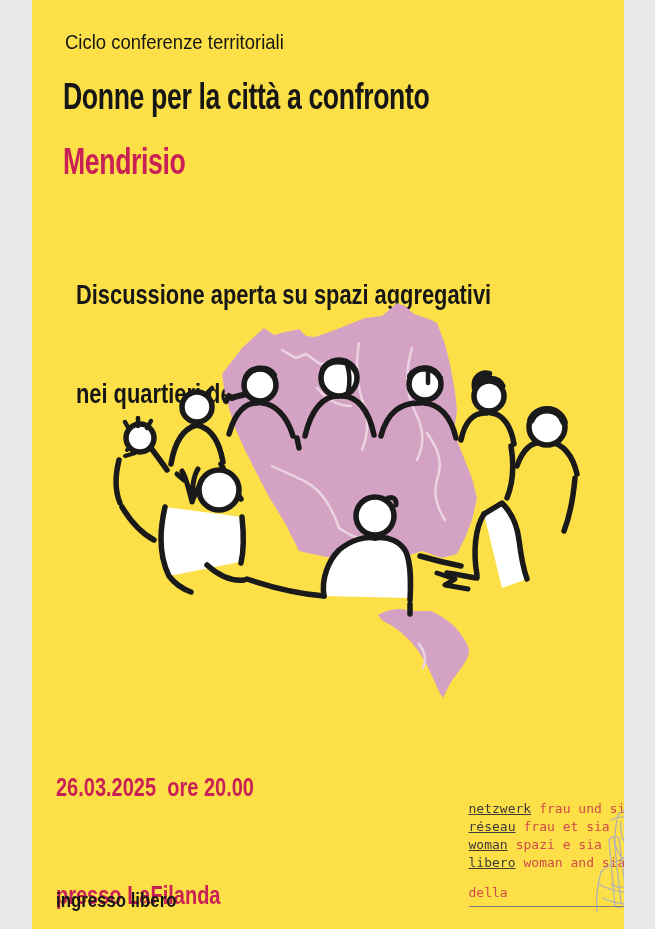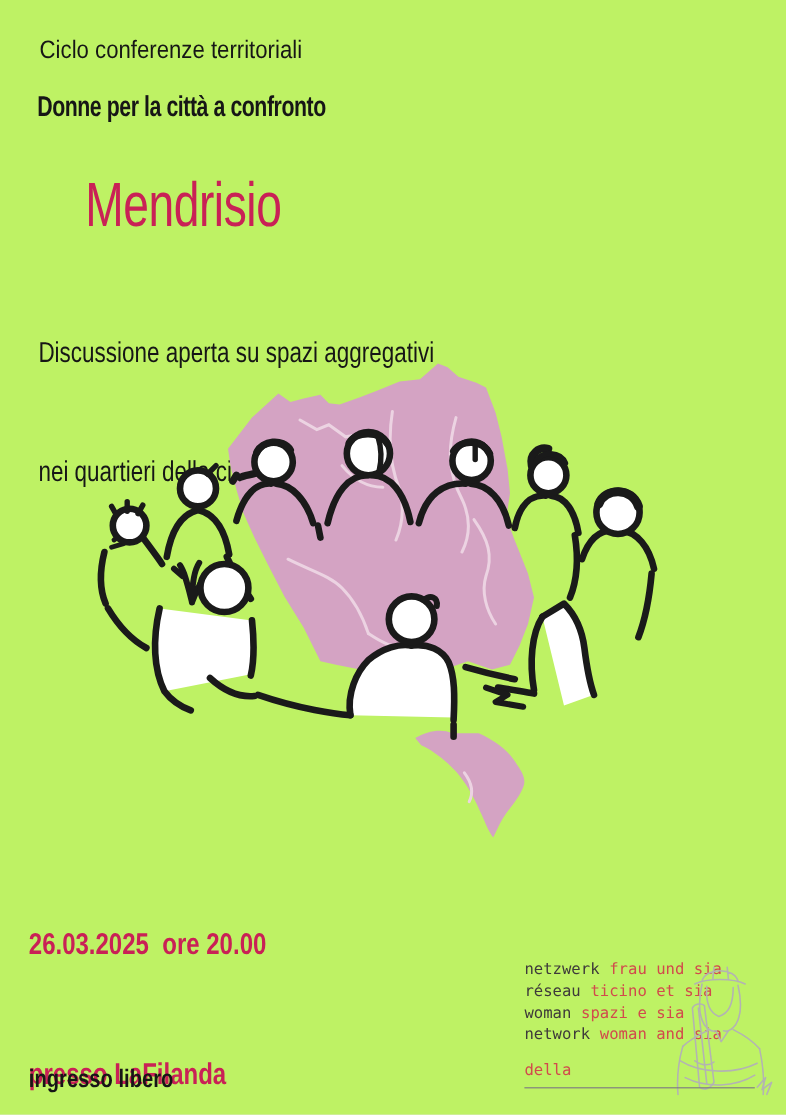--- a/index.html
+++ b/index.html
@@ -1,44 +1,44 @@
 <!DOCTYPE html>
 <html><head>
 <meta charset="utf-8">
 <style>
   html,body { margin:0; padding:0; background:#e8e8e8; }
   .page {
-    position:relative; width:655px; height:929px; margin:0 auto;
-    background:#bef264; overflow:hidden;
+    position:relative; width:592px; height:929px; margin:0 auto;
+    background:#fde047; overflow:hidden;
     font-family:"Liberation Sans", sans-serif; color:#161616;
   }
   .abs { position:absolute; }
   .cond { transform-origin:0 0; display:inline-block; white-space:pre; }
 
   .kicker { left:33px; top:30px; font-size:21px; font-weight:400; letter-spacing:0px; }
   .kicker .cond { transform:scaleX(.88); }
 
-  .title { left:31px; top:76px; font-size:24px; font-weight:700; letter-spacing:-.5px; }
+  .title { left:31px; top:76px; font-size:36px; font-weight:700; letter-spacing:-.5px; }
   .title .cond { transform:scaleX(.74); }
 
-  .city  { left:31px; top:141px; font-size:52px; font-weight:400; letter-spacing:-.5px; color:var(--accent);margin-left:40px; }
+  .city  { left:31px; top:141px; font-size:36px; font-weight:700; letter-spacing:-.5px; color:var(--accent); }
   .city .cond { transform:scaleX(.74); }
 
-  .subtitle { left:32px; top:212px; font-size:24px; font-weight:400; line-height:33px; }
+  .subtitle { left:44px; top:212px; font-size:28px; font-weight:700; line-height:33px; }
   .subtitle .cond { transform:scaleX(.78); }
 
   .event { left:24px; top:697px; font-size:25px; font-weight:700; line-height:36px; color:var(--accent); }
   .event .cond { transform:scaleX(.80); }
 
   .info { left:24px; top:827px; font-size:21px; font-weight:700; line-height:29px; }
   .info .cond { transform:scaleX(.80); }
 
   .logo { left:437px; top:800px; width:210px; font-family:"DejaVu Sans Mono", monospace;
           font-size:13px; line-height:18px; color:var(--logo-dark); }
-  .logo .w-dark { padding-right:.62em; }
+  .logo .w-dark { padding-right:.62em;text-decoration:underline; }
   .logo .w-red  { color:var(--logo-red); }
   .logo .region { margin-top:12px; color:var(--logo-red); }
   .logo-underline { left:437px; top:906px; width:192px; height:0; border-top:1px solid #808080; }
 
   .illustration { left:75px; top:288px; }
   .logo-figure  { left:549px; top:788px; }
 </style>
 </head>
 <body>
 
@@ -172,23 +172,23 @@
   <div class="abs info">
     <span class="cond">
       <div>ingresso libero</div>
       
       
     </span>
   </div>
 
   <div class="abs logo">
     <div><span class="w-dark">netzwerk</span><span class="w-red">frau und sia</span></div>
-    <div><span class="w-dark">réseau</span><span class="w-red">ticino et sia</span></div>
+    <div><span class="w-dark">réseau</span><span class="w-red">frau et sia</span></div>
     <div><span class="w-dark">woman</span><span class="w-red">spazi e sia</span></div>
-    <div><span class="w-dark">network</span><span class="w-red">woman and sia</span></div>
+    <div><span class="w-dark">libero</span><span class="w-red">woman and sia</span></div>
     <div class="region">della</div>
   </div>
 
   <svg class="abs logo-figure" width="100" height="130" viewBox="0 0 100 130">
     <g fill="none" stroke="#b3b3b3" stroke-width="1.3" stroke-linecap="round" stroke-linejoin="round">
       <path d="M36,30 C38,18 64,18 66,30 M30,32 C40,27 62,27 72,32 M46,18 L45,28 M57,18 L58,28"></path>
       <path d="M40,34 C39,48 42,56 50,59 C58,57 62,48 62,35"></path>
       <path d="M36,32 C33,46 33,58 38,66 C41,70 45,72 48,71"></path>
       <path d="M66,33 C69,46 69,58 64,66 C61,70 57,72 54,71"></path>
       <path d="M42,70 C34,74 26,78 20,84 M62,70 C70,74 78,79 84,86"></path>

